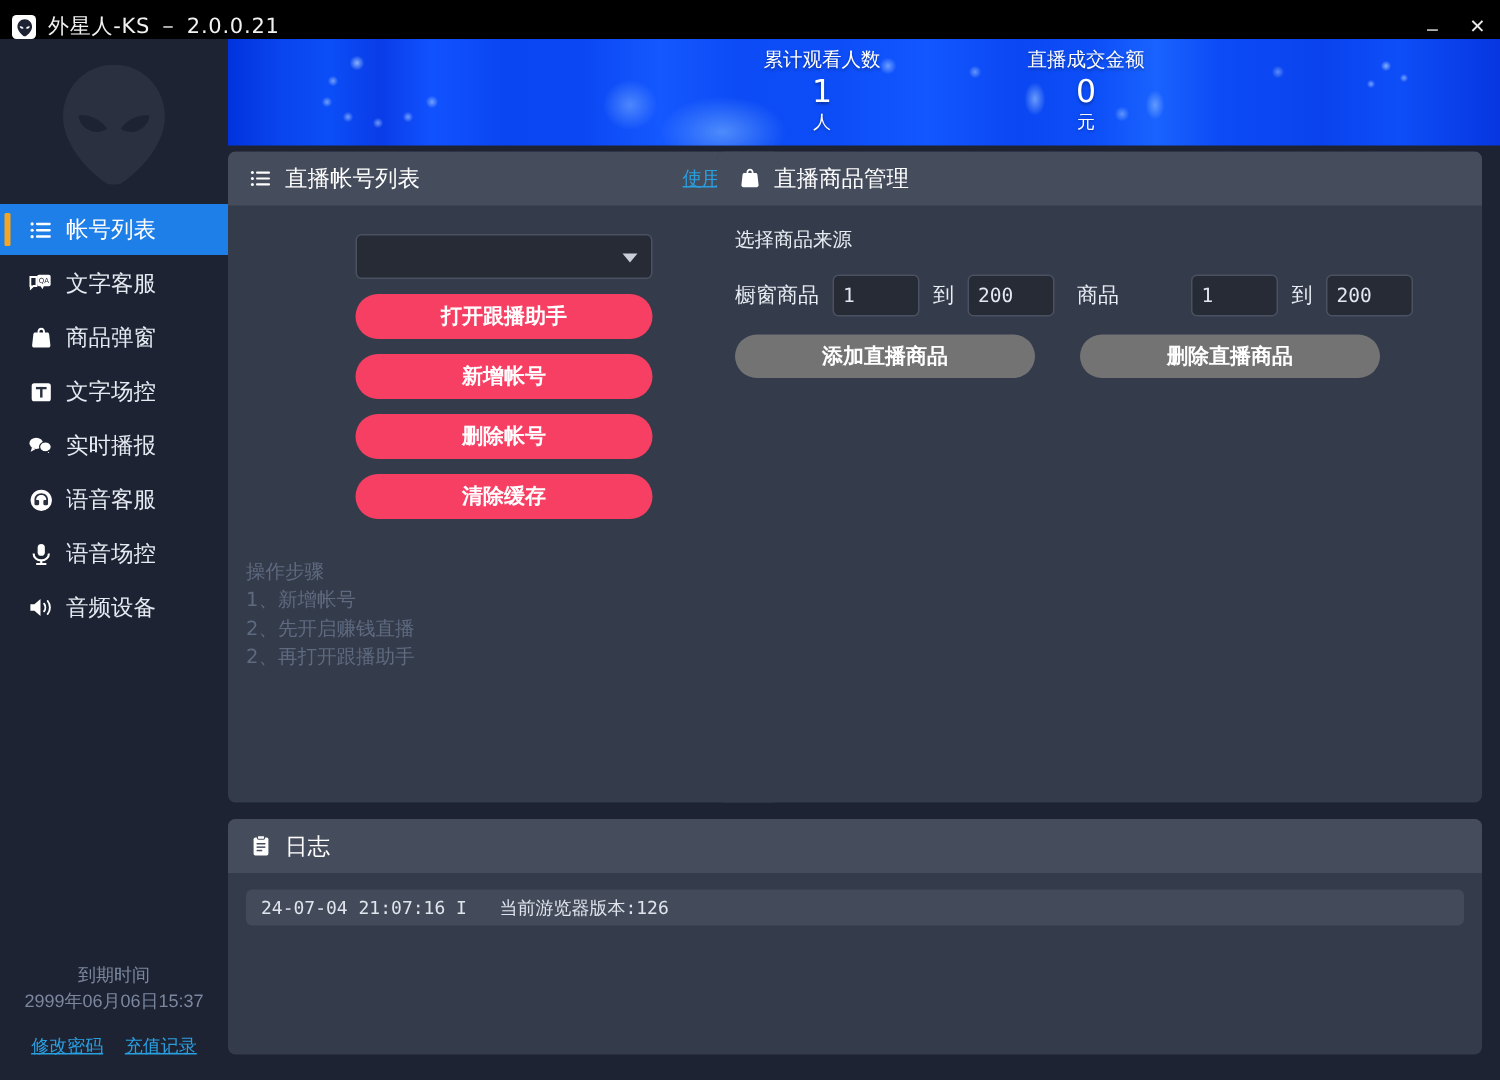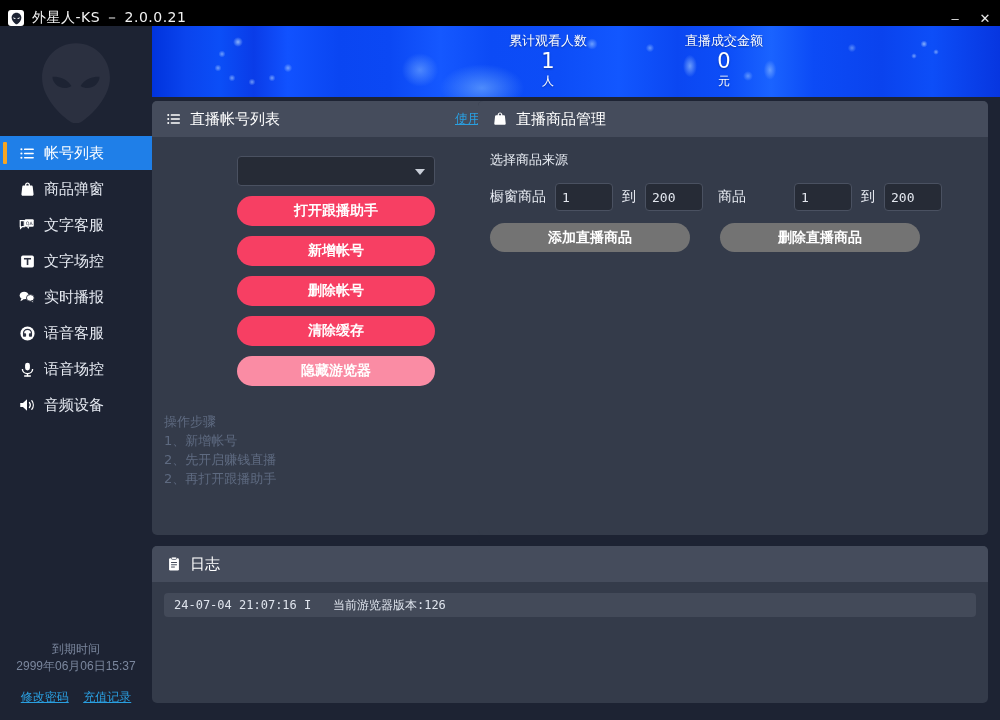--- a/index.html
+++ b/index.html
@@ -262,37 +262,37 @@
             <rect x="7" y="10.9" width="14" height="2.2" rx="1" fill="#fff"></rect>
           <circle cx="3.4" cy="18" r="1.5" fill="#fff"></circle>
             <rect x="7" y="16.8" width="14" height="2.2" rx="1" fill="#fff"></rect>
         </svg>
       </span>
       <span class="nav-label">帐号列表</span>
     </div>
 
     <div class="nav-item">
       <span class="nav-ico">
-        <svg width="17" height="17" viewBox="0 0 24 24">
-          <path fill="#fff" d="M8.5 6.5V5.8C8.5 3.7 10.1 2.2 12 2.2s3.5 1.5 3.5 3.6v.7h2.2c.9 0 1.6.6 1.7 1.5l1.2 10.6c.1 1.2-.8 2.2-2 2.2H5.4c-1.2 0-2.1-1-2-2.2L4.6 8c.1-.9.8-1.5 1.7-1.5h2.2zm1.8 0h3.4v-.7c0-1.1-.7-1.9-1.7-1.9s-1.7.8-1.7 1.9v.7z"></path>
-        </svg>
-      </span>
-      <span class="nav-label">商品弹窗</span>
-    </div>
-
-    <div class="nav-item">
-      <span class="nav-ico">
         <svg width="18" height="18" viewBox="0 0 24 24">
           <path fill="none" stroke="#fff" stroke-width="1.6" d="M3 6.2h5.4v8H5.6L3.4 16.3v-2.1H3z"></path>
           <rect x="9" y="4.2" width="12" height="10.2" rx="1.6" fill="#fff"></rect>
           <path fill="#fff" d="M12 14.2h3l-1.2 3z"></path>
           <text x="15" y="11.8" font-size="6.2" fill="#2b3040" text-anchor="middle" font-family="DejaVu Sans">QA</text>
         </svg>
       </span>
       <span class="nav-label">文字客服</span>
+    </div>
+
+    <div class="nav-item">
+      <span class="nav-ico">
+        <svg width="17" height="17" viewBox="0 0 24 24">
+          <path fill="#fff" d="M8.5 6.5V5.8C8.5 3.7 10.1 2.2 12 2.2s3.5 1.5 3.5 3.6v.7h2.2c.9 0 1.6.6 1.7 1.5l1.2 10.6c.1 1.2-.8 2.2-2 2.2H5.4c-1.2 0-2.1-1-2-2.2L4.6 8c.1-.9.8-1.5 1.7-1.5h2.2zm1.8 0h3.4v-.7c0-1.1-.7-1.9-1.7-1.9s-1.7.8-1.7 1.9v.7z"></path>
+        </svg>
+      </span>
+      <span class="nav-label">商品弹窗</span>
     </div>
 
     <div class="nav-item">
       <span class="nav-ico">
         <svg width="17" height="17" viewBox="0 0 24 24">
           <rect x="3" y="3.5" width="18" height="17" rx="2.4" fill="#fff"></rect>
           <rect x="7" y="7" width="10" height="2.2" fill="#2b3040"></rect>
           <rect x="10.9" y="7" width="2.3" height="10" fill="#2b3040"></rect>
         </svg>
       </span>
@@ -389,21 +389,20 @@
   <div id="acc-body">
     <div id="acc-select">
       <span></span>
       <span class="caret"></span>
     </div>
 
     <div class="pink-btn">打开跟播助手</div>
     <div class="pink-btn">新增帐号</div>
     <div class="pink-btn">删除帐号</div>
     <div class="pink-btn">清除缓存</div>
-    <div class="pink-btn light">隐藏游览器</div>
 
     <div id="acc-steps">
       <div>操作步骤</div>
       <div>1、新增帐号</div>
       <div>2、先开启赚钱直播</div>
       <div>2、再打开跟播助手</div>
     </div>
   </div>
 </div>
 

